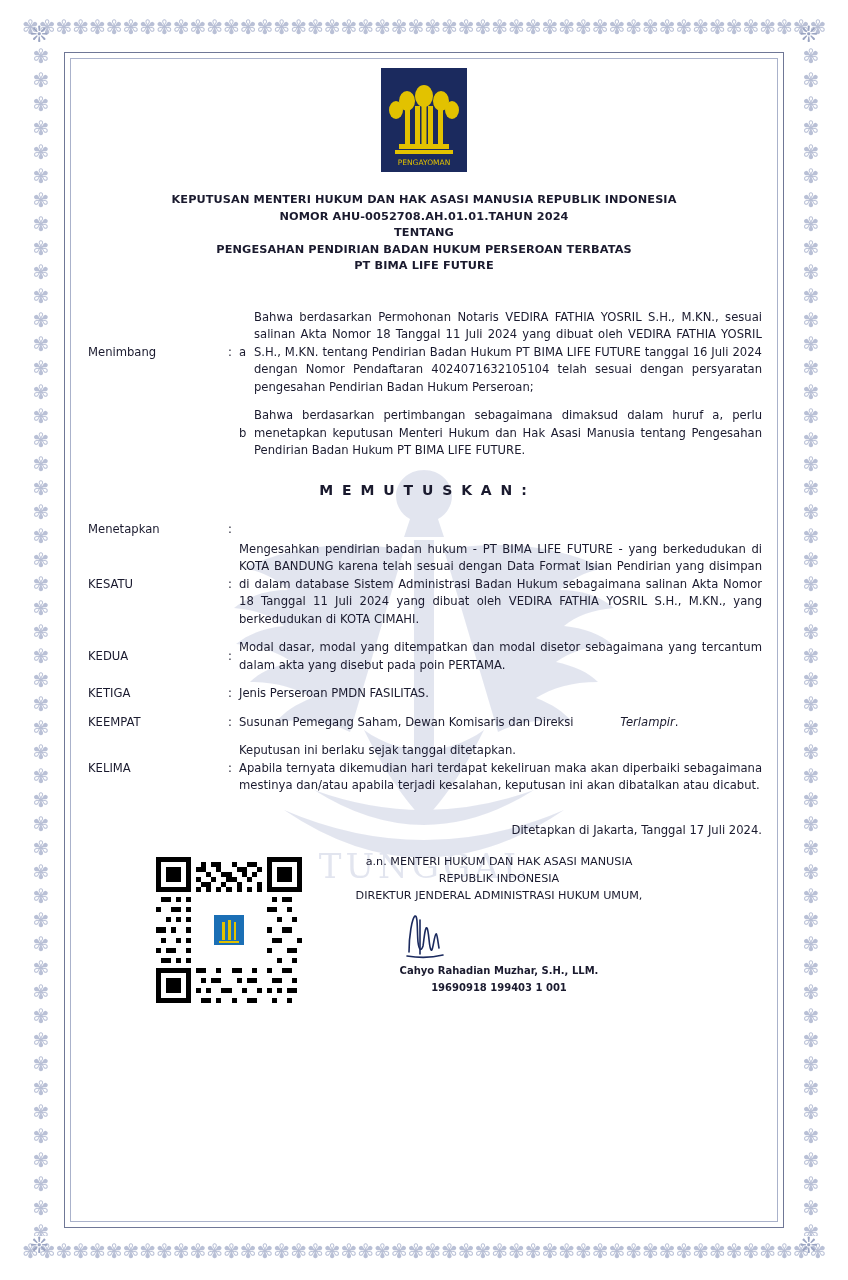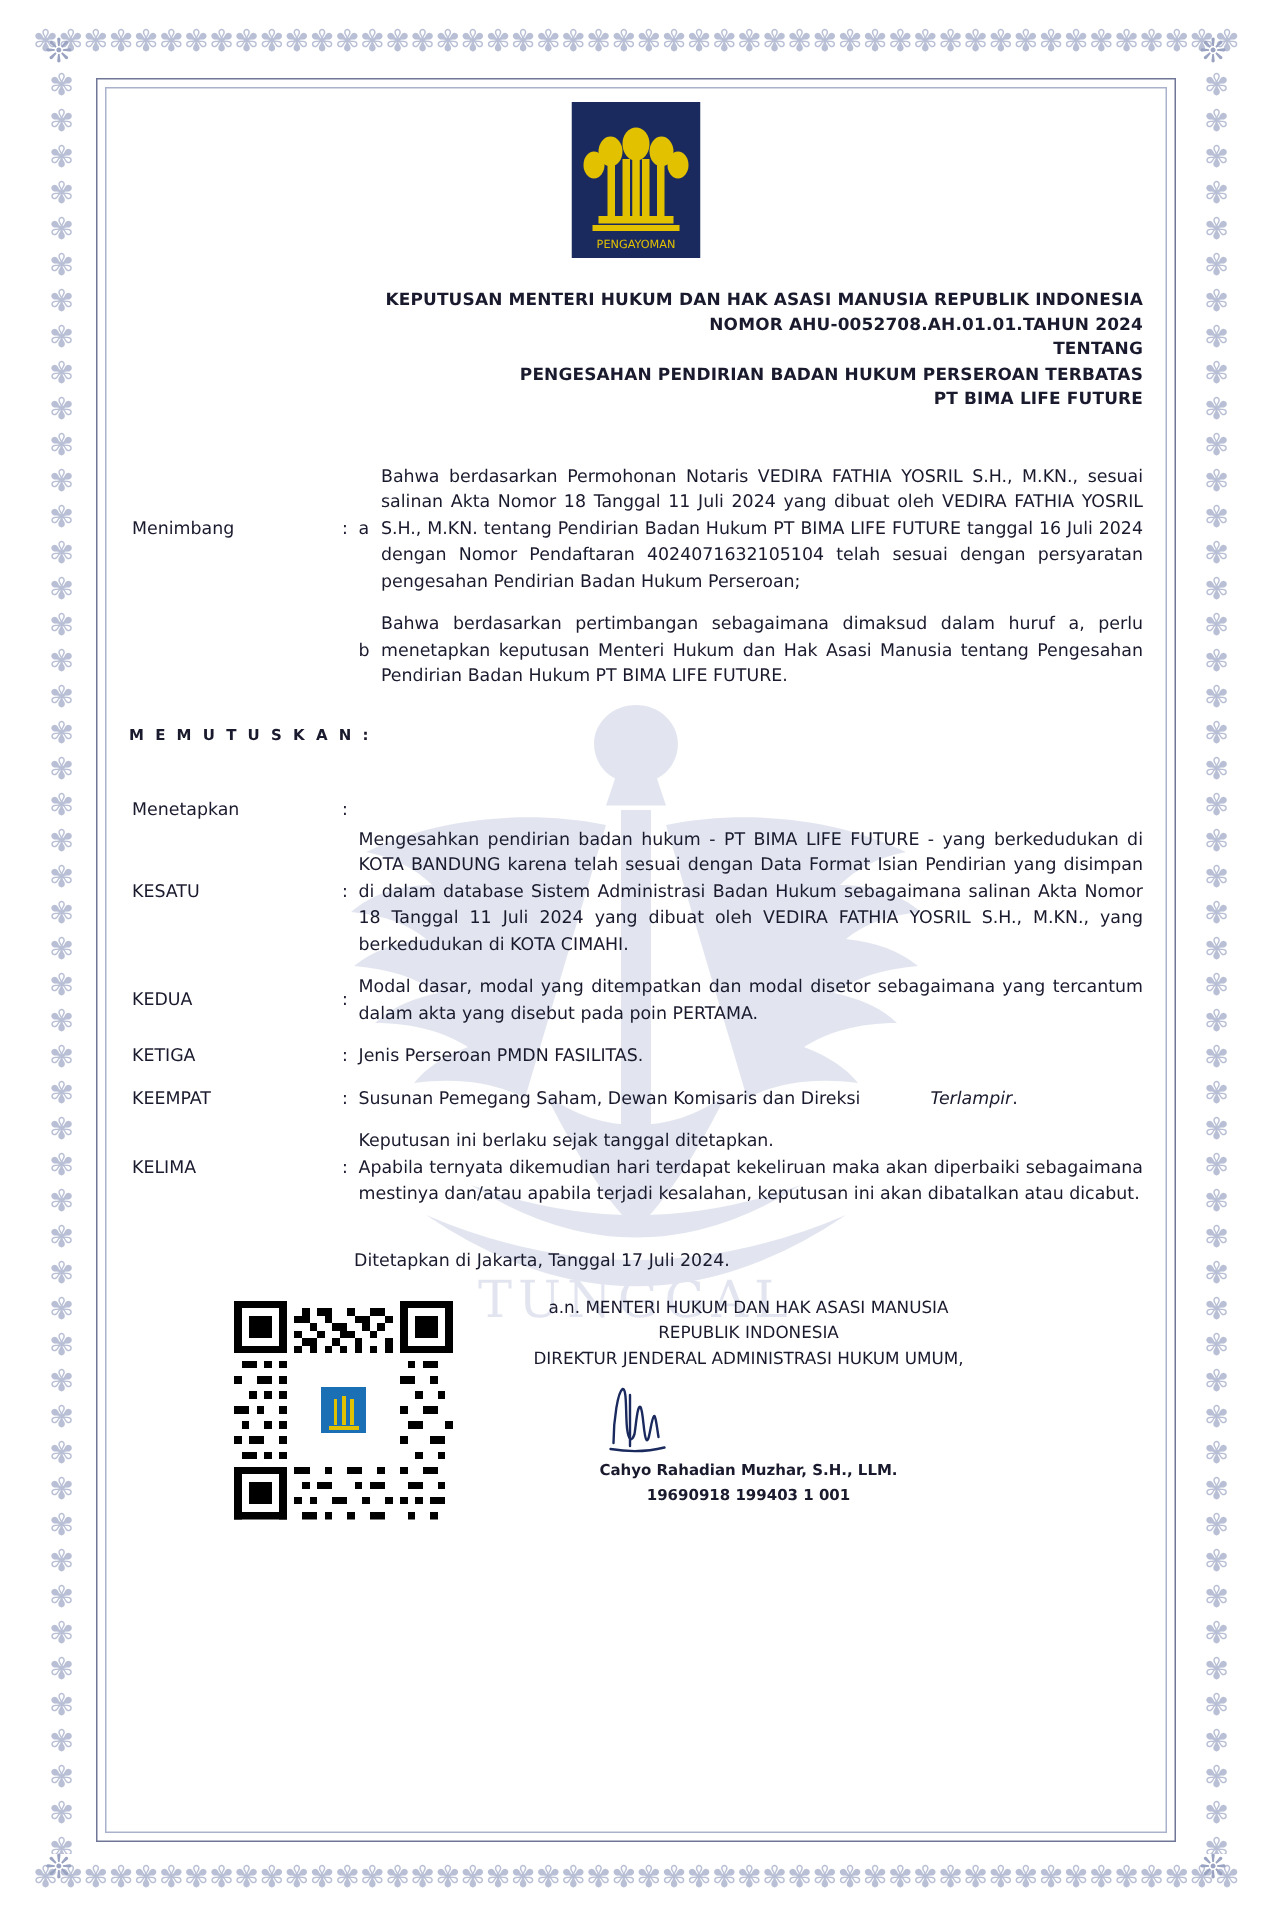--- a/index.html
+++ b/index.html
@@ -94,21 +94,21 @@
   }
 
   .logo {
     width: 86px;
     height: 104px;
     margin: 8px auto 0 auto;
     display: block;
   }
 
   .title-block {
-    text-align: right;
+    text-align: center;
     margin-top: 20px;
     font-weight: bold;
     font-size: 11.3px;
     line-height: 16.5px;
     letter-spacing: 0.1px;
   }
 
   .rows {
     margin-top: 34px;
     font-size: 11.6px;
@@ -132,28 +132,29 @@
     width: 15px;
     flex: 0 0 15px;
   }
   .row .body {
     flex: 1 1 auto;
     text-align: justify;
   }
   .gap { height: 9px; }
 
   .memutuskan {
+    text-align: center;
     font-weight: bold;
-    font-size: 10px;
+    font-size: 14px;
     letter-spacing: 2px;
-    margin: 22px 0 32px 0;
+    margin: 22px 0 22px 0;
   }
 
   .placed {
-    text-align: left;
+    text-align: right;
     font-size: 11.6px;
     margin-top: 28px;
     padding-left: 150px;
   }
 
   .signblock {
     position: relative;
     margin-top: 16px;
     min-height: 190px;
   }

